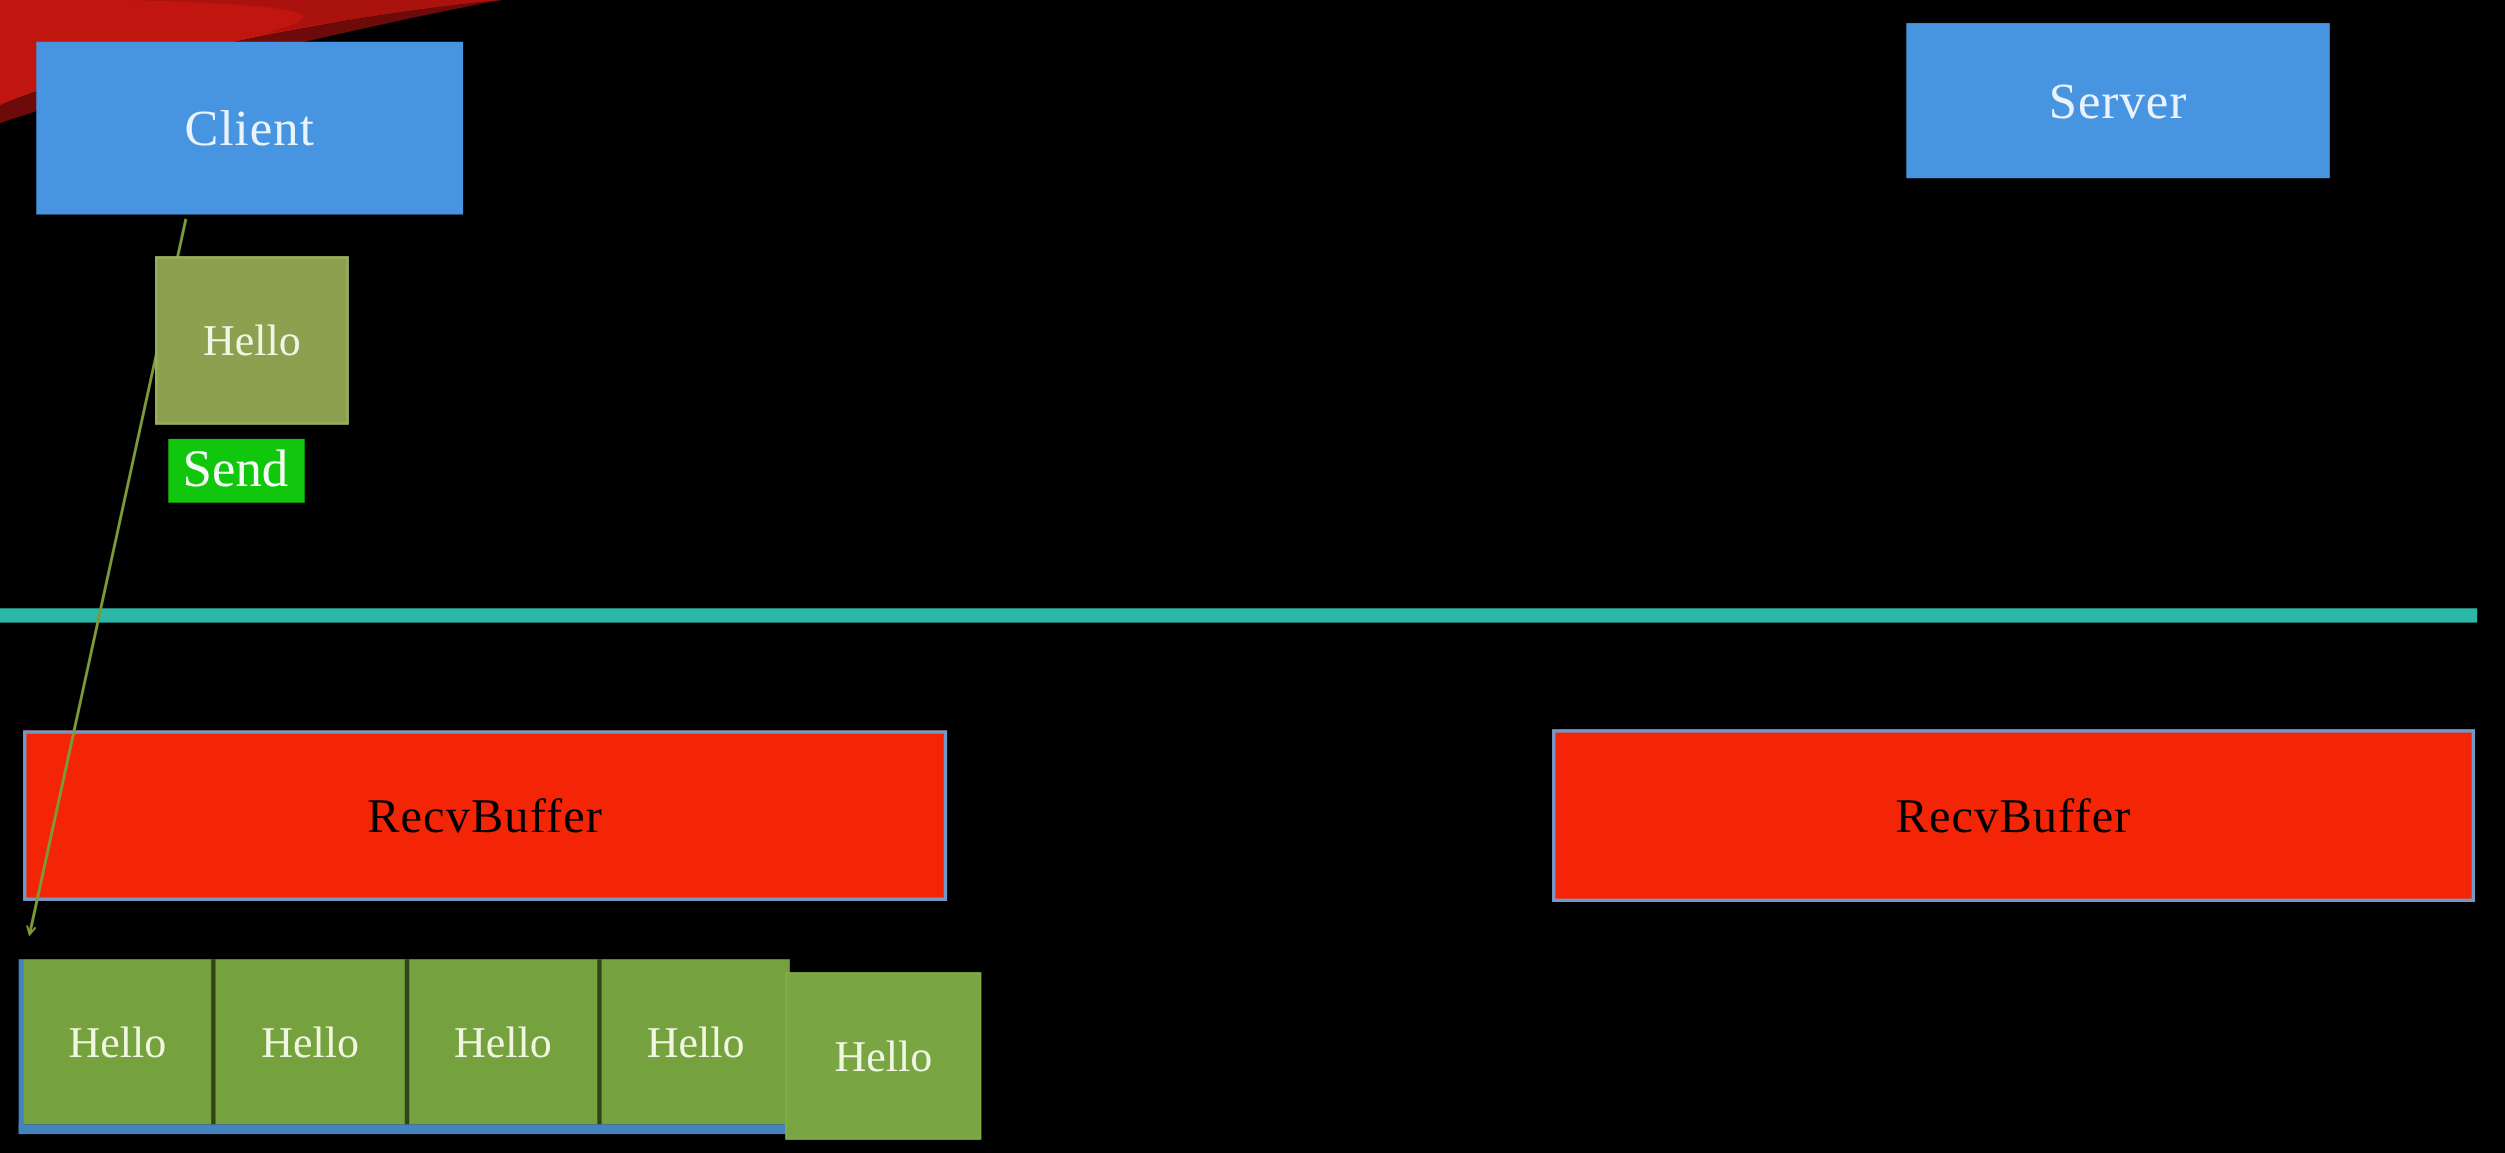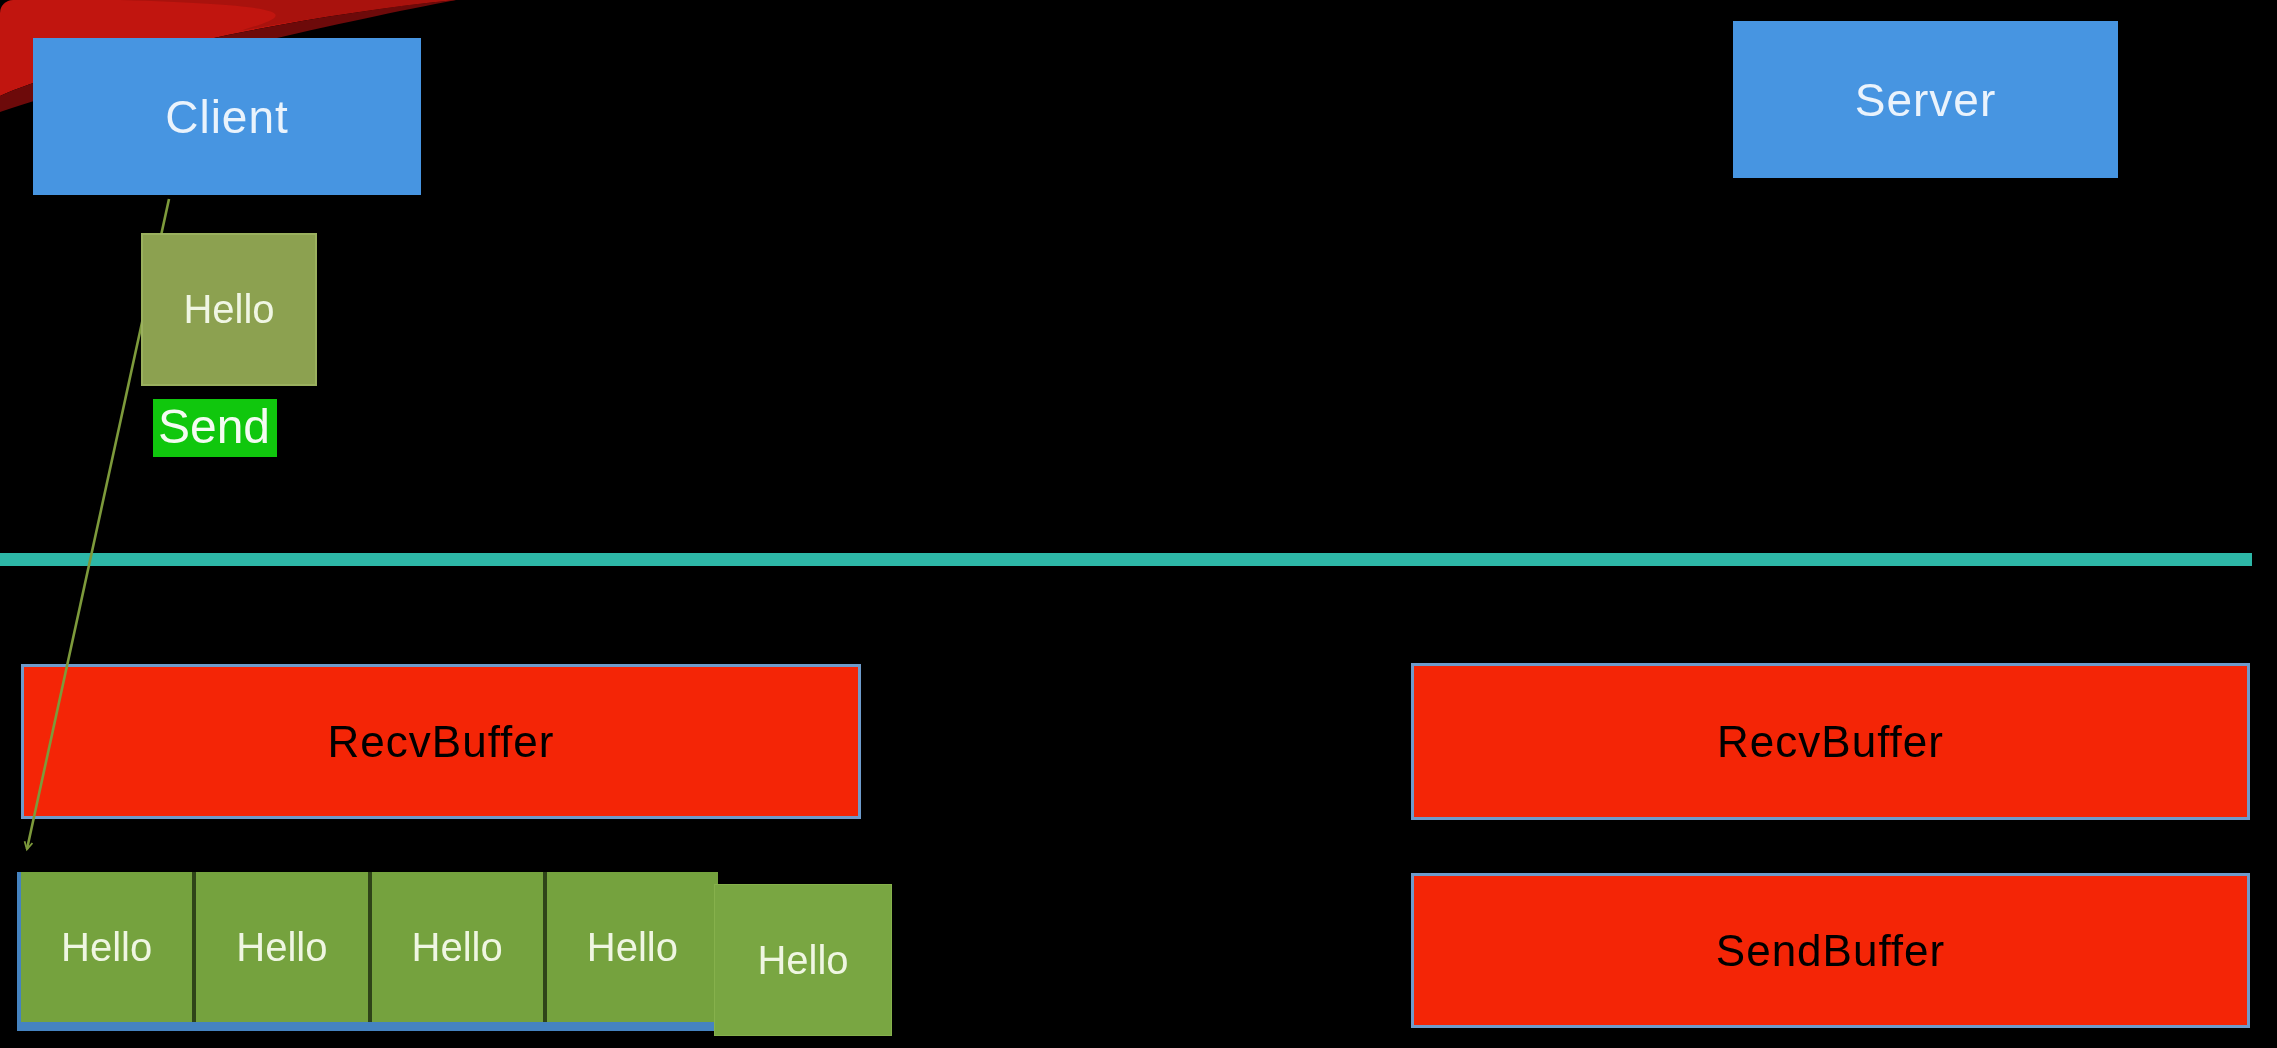--- a/index.html
+++ b/index.html
@@ -1,41 +1,40 @@
 <!DOCTYPE html>
 <html><head>
 <meta charset="utf-8">
 <style>
   html,body{margin:0;padding:0;background:#000;}
   .stage{
     position:relative;
     width:2277px;height:1048px;
     background:#000000;
     overflow:hidden;
-    font-family:Liberation Sans, sans-serif;
+    font-family:Liberation Serif, serif;
     color:#f2f6ee;
-    border-radius:13px;
   }
   .abs{position:absolute;box-sizing:border-box;}
   .center{display:flex;align-items:center;justify-content:center;}
 
   
   #swoosh-svg{left:0;top:0;z-index:0;}
   #arrow-svg{left:0;top:0;z-index:2;pointer-events:none;}
 
   
   .node{
     background:#4795e1;
     z-index:3;
     font-size:46px;
     letter-spacing:1px;
     color:#eaf3fc;
   }
   #client-box{left:33px;top:38px;width:388px;height:157px;}
-  #server-box{left:1733px;top:21px;width:385px;height:157px;justify-content:center;}
+  #server-box{left:1733px;top:21px;width:385px;height:141px;justify-content:center;}
 
   
   #message-box{
     left:141px;top:233px;width:176px;height:153px;
     background:#8ca150;
     border:2px solid #9ab05e;
     z-index:3;
     font-size:40px;
     color:#f0f6e4;
   }
@@ -158,17 +157,14 @@
   </div>
 
   <div id="queue-cell-overlap" class="abs center">
     <span>Hello</span>
   </div>
 
   <div id="recv-buffer-server" class="abs center buffer">
     <span>RecvBuffer</span>
   </div>
 
-  <div id="send-buffer-server" class="abs center buffer">
-    <span>SendBuffer</span>
-  </div>
 
 </div>
 
 </body></html>

